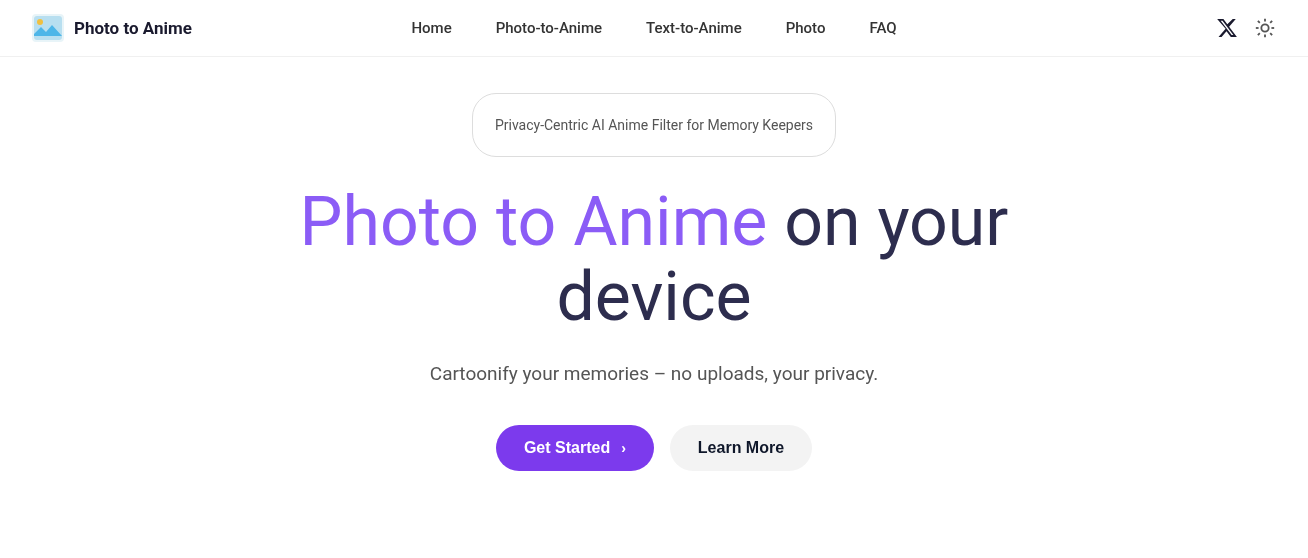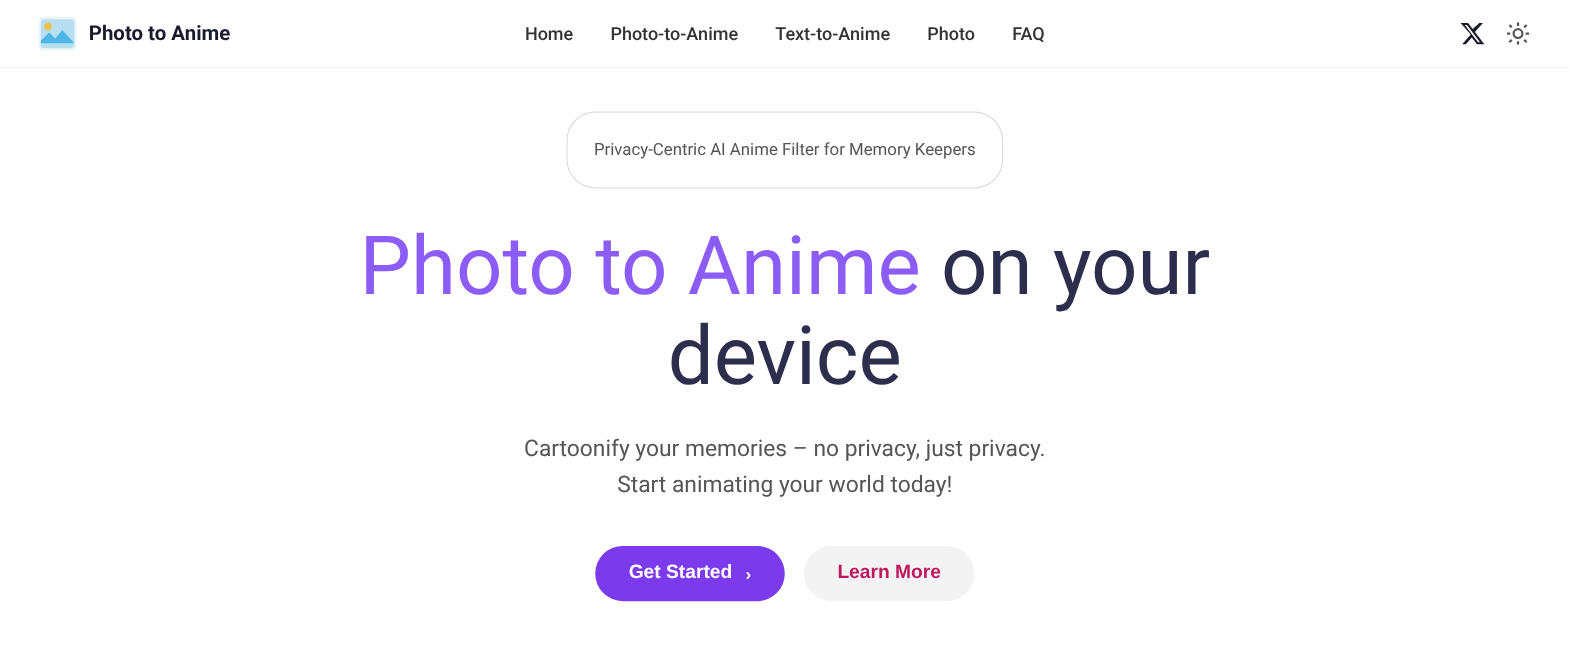--- a/index.html
+++ b/index.html
@@ -44,21 +44,21 @@
     .logo-text {
       font-size: 17px;
       font-weight: 700;
       color: #1a1a2e;
       white-space: nowrap;
     }
 
     nav {
       display: flex;
       align-items: flex-start;
-      gap: 31px;
+      gap: 44px;
       position: absolute;
       left: 50%;
       transform: translateX(-50%);
     }
 
     .nav-link {
       font-size: 15px;
       color: #333;
       text-decoration: none;
       font-weight: 500;
@@ -147,21 +147,21 @@
       gap: 11px;
       white-space: nowrap;
     }
 
     .btn-chevron {
       font-size: 14px;
     }
 
     .btn-secondary {
       background: #f3f3f3;
-      color: #be185d;
+      color: #0f172a;
       border: none;
       border-radius: 28px;
       padding: 14px 28px;
       font-size: 16px;
       font-weight: 600;
       cursor: pointer;
       white-space: nowrap;
     }
   </style>
 </head>
@@ -207,22 +207,21 @@
 </header>
 
 <main>
   <div class="badge">Privacy-Centric AI Anime Filter for Memory Keepers</div>
 
   <h1 class="hero-title">
     <span class="highlight">Photo to Anime</span><span> on your device</span><br>
   </h1>
 
   <p class="hero-subtitle">
-    <span>Cartoonify your memories – no privacy, just privacy.</span><br>
-    <span>Start animating your world today!</span>
+    <span>Cartoonify your memories – no uploads, your privacy.</span><br>
   </p>
 
   <div class="cta-buttons">
     <button class="btn-primary">
       <span>Get Started</span>
       <span class="btn-chevron">›</span>
     </button>
     <button class="btn-secondary">Learn More</button>
   </div>
 

